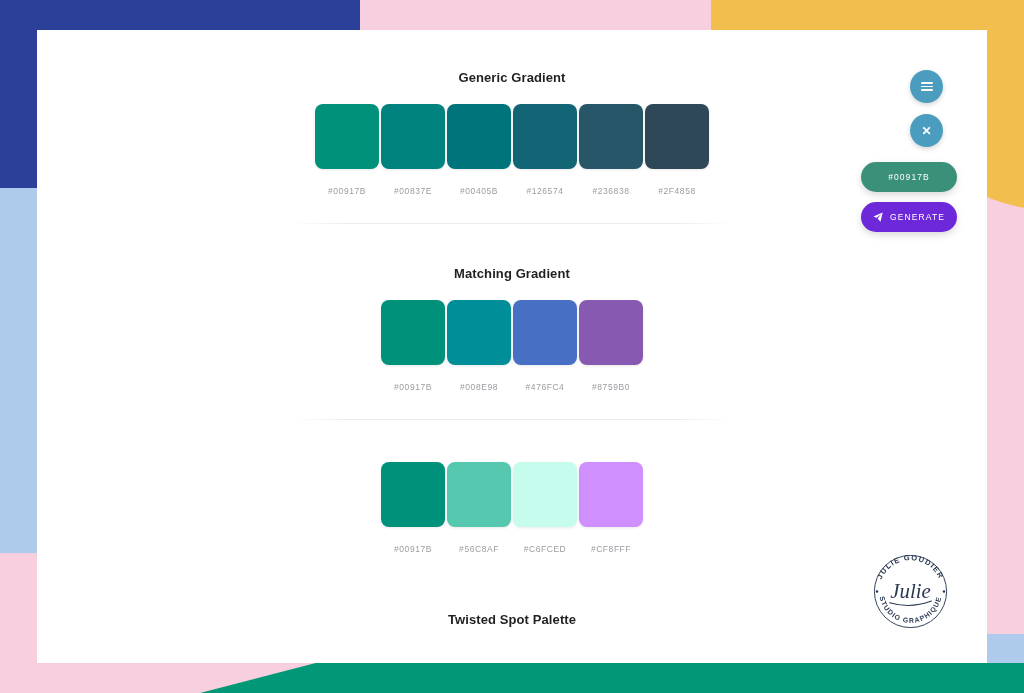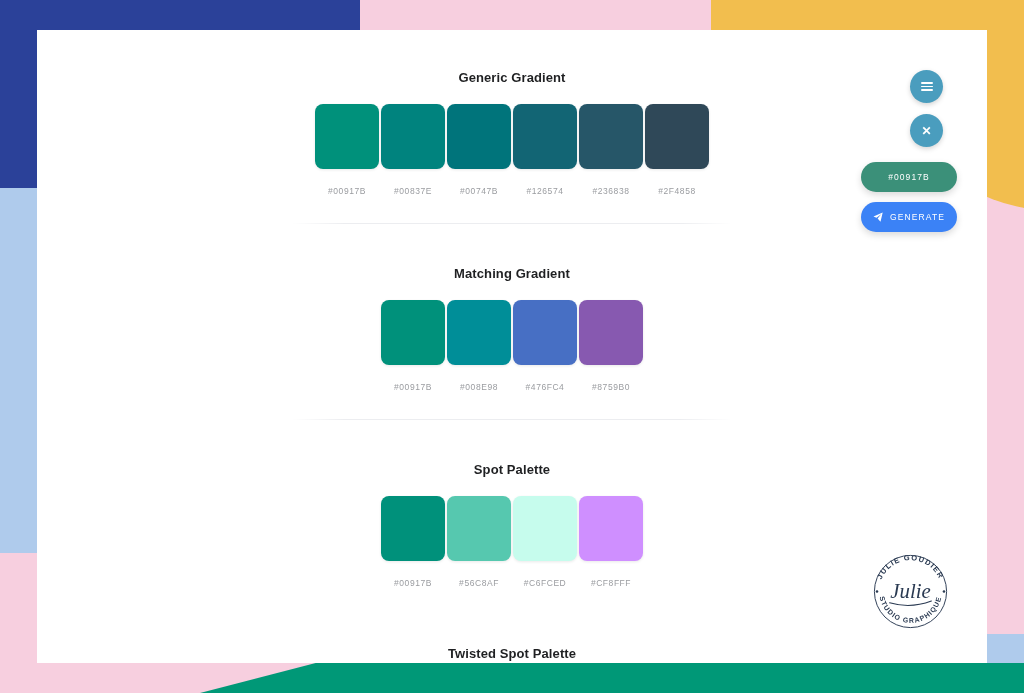--- a/index.html
+++ b/index.html
@@ -267,21 +267,21 @@
           <div class="swatch-cell">
             <div class="swatch" style="background:#00917B"></div>
             <div class="swatch-code">#00917B</div>
           </div>
           <div class="swatch-cell">
             <div class="swatch" style="background:#00837E"></div>
             <div class="swatch-code">#00837E</div>
           </div>
           <div class="swatch-cell">
             <div class="swatch" style="background:#00747B"></div>
-            <div class="swatch-code">#00747B</div>
+            <div class="swatch-code">#00405B</div>
           </div>
           <div class="swatch-cell">
             <div class="swatch" style="background:#126574"></div>
             <div class="swatch-code">#126574</div>
           </div>
           <div class="swatch-cell">
             <div class="swatch" style="background:#265668"></div>
             <div class="swatch-code">#236838</div>
           </div>
           <div class="swatch-cell">
@@ -309,21 +309,20 @@
           </div>
           <div class="swatch-cell">
             <div class="swatch" style="background:#8759B0"></div>
             <div class="swatch-code">#8759B0</div>
           </div>
         </div>
         <div class="divider"></div>
       </div>
 
       <div class="section">
-        <div class="section-title">Spot Palette</div>
         <div class="swatch-row">
           <div class="swatch-cell">
             <div class="swatch-small" style="background: rgb(0, 145, 123);"></div>
             <div class="swatch-code">#00917B</div>
           </div>
           <div class="swatch-cell">
             <div class="swatch-small" style="background: rgb(86, 200, 175);"></div>
             <div class="swatch-code">#56C8AF</div>
           </div>
           <div class="swatch-cell">
@@ -352,21 +351,21 @@
             <i></i>
             <i></i>
         </span>
       </button>
       <button class="round-btn" style="background: rgb(74, 157, 190);">
         <span class="close-glyph">✕</span>
       </button>
       <button class="pill pill-color" style="background: rgb(59, 144, 121);">
         <span>#00917B</span>
       </button>
-      <button class="pill pill-generate" style="background: #3b82f6;">
+      <button class="pill pill-generate" style="background: #6d28d9;">
         <span class="plane-icon">
           <svg viewBox="0 0 16 16" width="10" height="10" aria-hidden="true">
             <path d="M15.5 0.6 L0.8 7.2 L5.6 9.0 L13.4 3.0 L7.4 10.2 L12.0 15.4 Z" fill="#ffffff"></path>
           </svg>
         </span>
         <span>GENERATE</span>
       </button>
     </div>
 
     <div class="logo-stamp">

